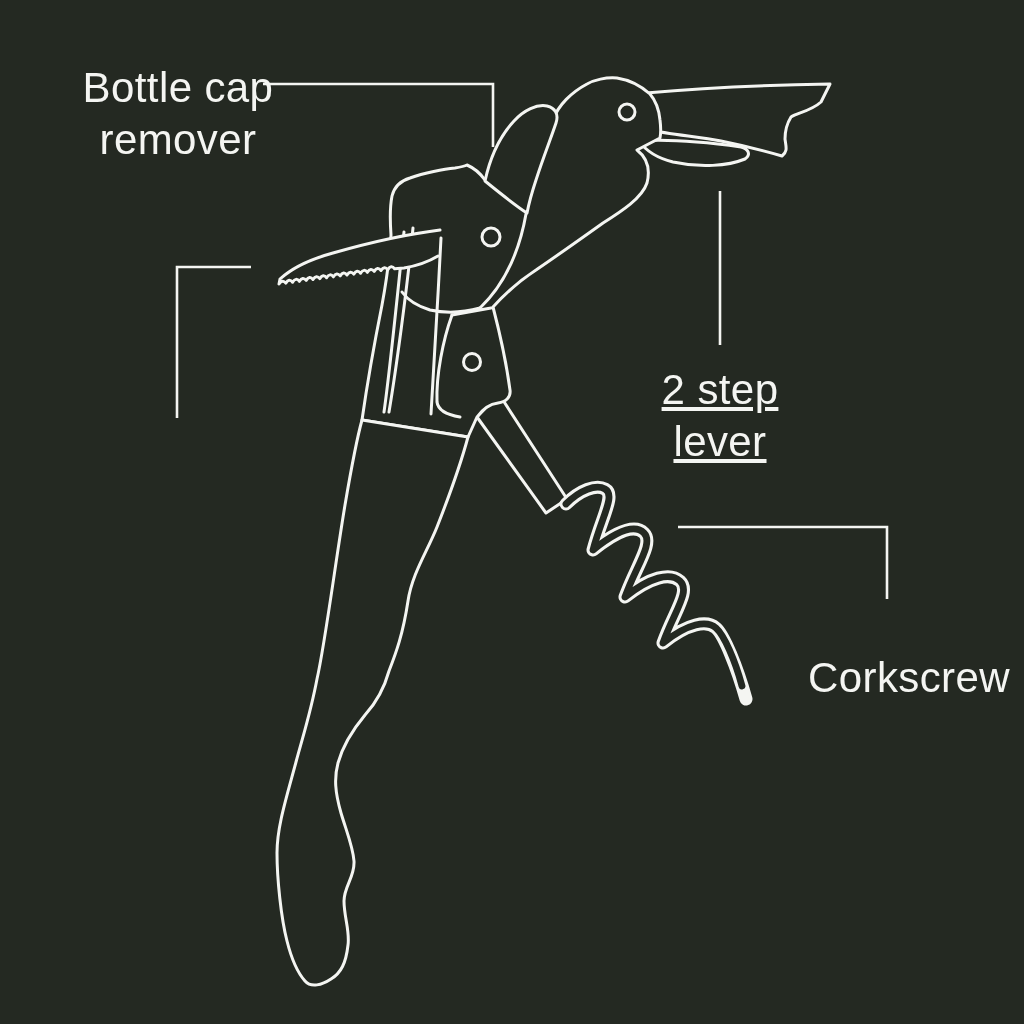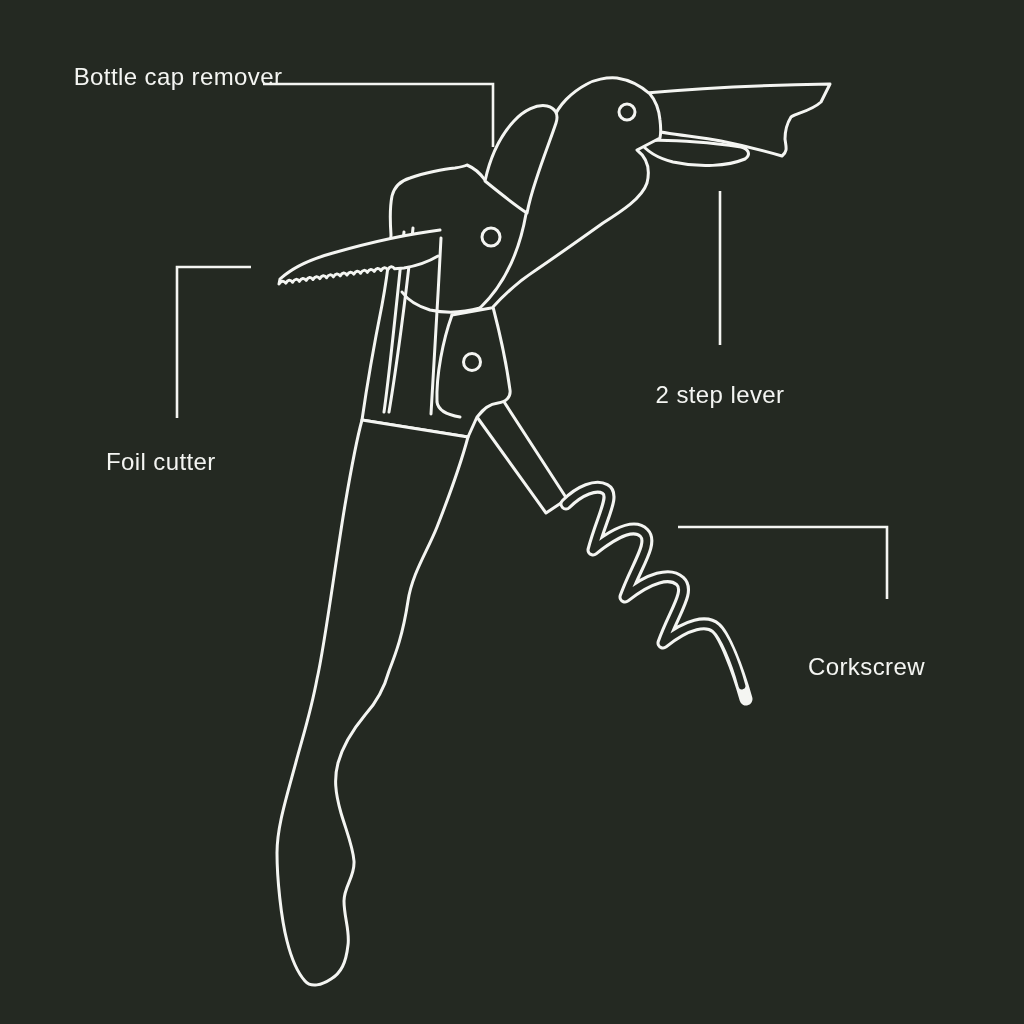--- a/index.html
+++ b/index.html
@@ -12,21 +12,21 @@
   .stage svg { position:absolute; left:0; top:0; }
   
   .ln   { fill:none; stroke:var(--line); stroke-width:3;   stroke-linecap:round; stroke-linejoin:round; }
   .ln2  { fill:none; stroke:var(--line); stroke-width:2.6; stroke-linecap:butt;  stroke-linejoin:miter; }
   .shape{ fill:var(--bg); stroke:var(--line); stroke-width:3; stroke-linecap:round; stroke-linejoin:round; }
   .fillonly { fill:var(--bg); stroke:none; }
   .wormw{ fill:none; stroke:var(--line); stroke-width:13;  stroke-linecap:round; stroke-linejoin:round; }
   .wormb{ fill:none; stroke:var(--bg);   stroke-width:6.8; stroke-linecap:round; stroke-linejoin:round; }
   .label {
     position:absolute; color:var(--line);
-    font-size:24px; line-height:1.24; letter-spacing:.4px;
+    font-size:42px; line-height:1.24; letter-spacing:.4px;
     white-space:normal;
   }
   .label.center { text-align:center; }
 </style>
 </head>
 <body>
 
 <div class="stage">
 
   <svg width="1024" height="1024" viewBox="0 0 1024 1024">
@@ -155,18 +155,17 @@
              C325,644 335,565 345,505
              C352,464 357,438 362,420 Z"></path>
 
     <circle class="ln" cx="627" cy="112" r="8"></circle>
     <circle class="ln" cx="491" cy="237" r="9"></circle>
     <circle class="ln" cx="472" cy="362" r="8.5"></circle>
   </svg>
 
   <div class="label center" style="left:73px; top:62px; width:210px;">Bottle cap remover</div>
 
-  <div class="label" style="left:106px; top:447px;">Foil cutter</div>
 
-  <div class="label center" style="left:610px; top:380px; width:220px;">2 step lever</div>
+  <div class="label center" style="left:610px; top:364px; width:220px;text-decoration:underline;">2 step lever</div>
 
   <div class="label" style="left:808px; top:620px;margin-top:32px;">Corkscrew</div>
 </div>
 
 </body></html>

